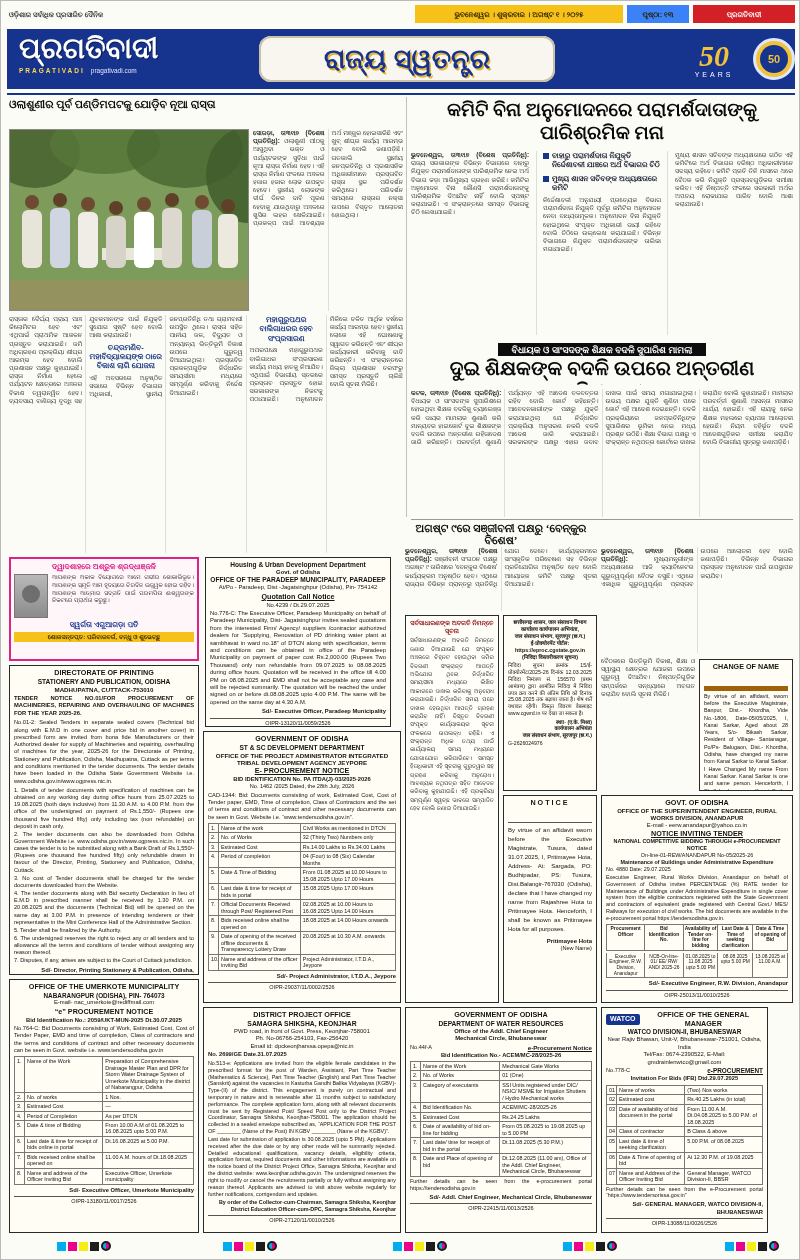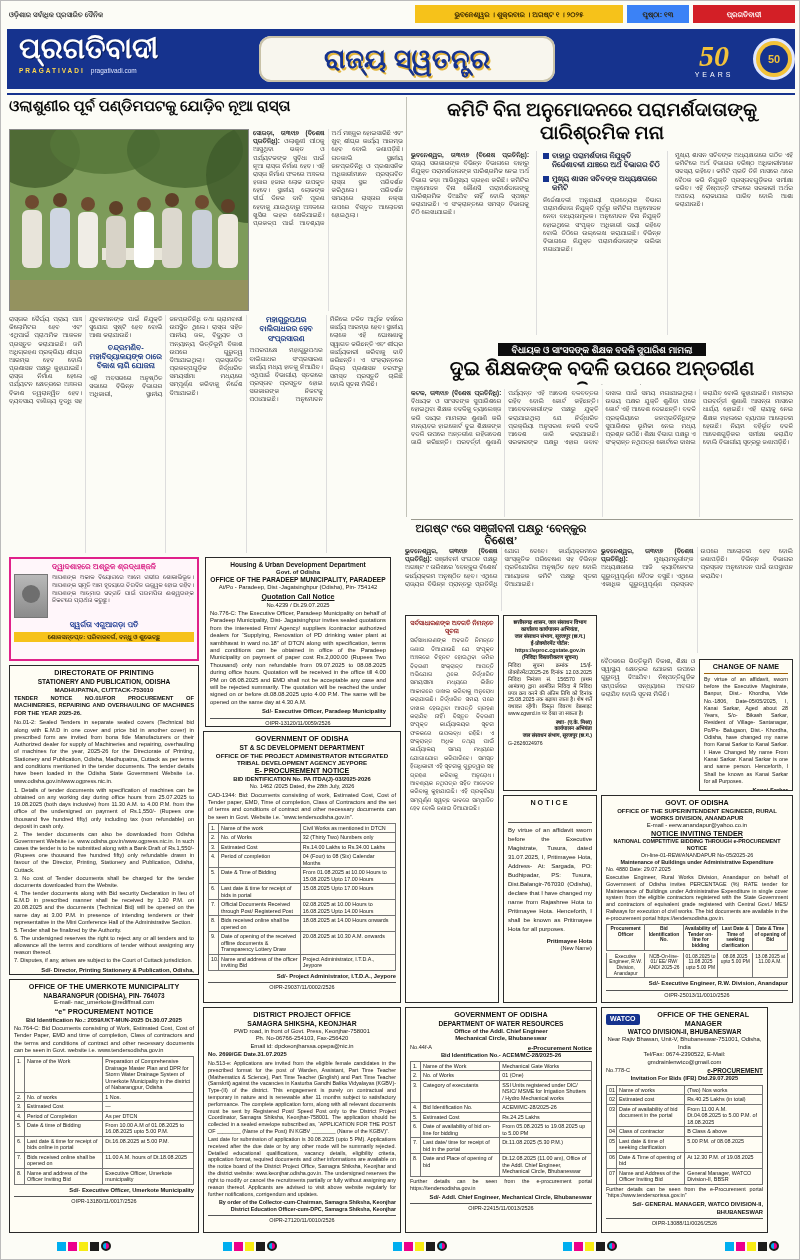--- a/index.html
+++ b/index.html
@@ -71,21 +71,21 @@
     <div class="abs" style="left:672px;top:8px;width:70px;height:44px;display:flex;align-items:center;justify-content:center;flex-direction:column;">
       <span style="font-family:'Liberation Serif','DejaVu Serif',serif;font-style:italic;font-size:30px;font-weight:bold;color:#f2c23a;line-height:1;">50</span>
       <span style="font-size:7px;letter-spacing:3px;color:#fff;">YEARS</span>
     </div>
     <div class="abs" style="left:746px;top:9px;width:42px;height:42px;border-radius:50%;background:#f2c23a;border:3px solid #dfe6ff;display:flex;align-items:center;justify-content:center;">
       <span style="width:28px;height:28px;border-radius:50%;background:#16338e;color:#f2c23a;font-size:11px;font-weight:bold;display:flex;align-items:center;justify-content:center;">50</span>
     </div>
   </div>
   <div class="hrule" style="left:6px;top:92px;width:788px;border-top:2px solid #16338e;"></div>
 
-  <div class="abs headline" style="left:8px;top:97px;width:394px;height:28px;font-size:15px;">ଓଲାଶୁଣୀର ପୂର୍ବ ପଣ୍ଡିମପଟକୁ ଯୋଡ଼ିବ ନୂଆ ରାସ୍ତା</div>
+  <div class="abs headline" style="left:8px;top:97px;width:394px;height:28px;font-size:11px;">ଓଲାଶୁଣୀର ପୂର୍ବ ପଣ୍ଡିମପଟକୁ ଯୋଡ଼ିବ ନୂଆ ରାସ୍ତା</div>
 
   <div class="abs" style="left:8px;top:128px;width:240px;height:182px;border:1px solid #888;">
     <svg viewBox="0 0 240 182" width="240" height="182" preserveAspectRatio="none">
       <rect width="240" height="182" fill="#7d9b5a"></rect>
       <ellipse cx="25" cy="22" rx="45" ry="36" fill="#46622f" opacity="0.85"></ellipse>
       <ellipse cx="95" cy="14" rx="55" ry="30" fill="#557538" opacity="0.85"></ellipse>
       <ellipse cx="175" cy="20" rx="58" ry="38" fill="#4a6a33" opacity="0.85"></ellipse>
       <ellipse cx="238" cy="45" rx="42" ry="48" fill="#3f5c2c" opacity="0.85"></ellipse>
       <rect y="150" width="240" height="32" fill="#9c8f62" opacity="0.75"></rect>
       <rect x="92" y="118" width="62" height="12" fill="#e9e6da"></rect>
@@ -385,21 +385,21 @@
   </div>
 
   <div class="n" style="left:502px;top:794px;width:94px;height:208px;">
     <div class="nt" style="letter-spacing:2px;border-bottom:1px solid #555;padding-bottom:14px;">NOTICE</div>
     <div class="j" style="font-size:6px;margin-top:3px;line-height:1.5;">By virtue of an affidavit sworn before the Executive Magistrate, Tusura, dated 31.07.2025, I, Pritimayee Hota, Address- At: Sargada, PO: Budhipadar, PS: Tusura, Dist.Balangir-767030 (Odisha), declare that I have changed my name from Rajashree Hota to Pritimayee Hota. Henceforth, I shall be known as Pritimayee Hota for all purposes.</div>
     <div class="rt b" style="font-size:6px;margin-top:4px;">Pritimayee Hota</div>
     <div class="rt" style="font-size:5.6px;">(New Name)</div>
   </div>
 
   <div class="n" style="left:698px;top:658px;width:94px;height:132px;">
-    <div class="nt" style="border-bottom:1px solid #a16207;padding-bottom:1px;">CHANGE OF NAME</div>
+    <div class="nt" style="border-bottom:5px solid #a16207;padding-bottom:14px;">CHANGE OF NAME</div>
     <div class="j" style="font-size:5.4px;margin-top:2px;line-height:1.35;">By virtue of an affidavit, sworn before the Executive Magistrate, Banpur, Dist.- Khordha, Vide No.-1806, Date-05/05/2025, I, Kanai Sarkar, Aged about 28 Years, S/o- Bikash Sarkar, Resident of Village- Santanagar, Po/Ps- Balugaon, Dist.- Khordha, Odisha, have changed my name from Kanai Sarkar to Kanal Sarkar. I Have Changed My name From Kanai Sarkar. Kanal Sarkar is one and same person. Henceforth, I Shall be known as Kanai Sarkar for all Purposes.</div>
     <div class="rt b" style="font-size:5.8px;margin-top:2px;">Kanai Sarkar</div>
   </div>
 
   <div class="n" style="left:600px;top:794px;width:192px;height:208px;">
     <div class="nt">GOVT. OF ODISHA</div>
     <div class="nt" style="font-size:6px;">OFFICE OF THE SUPERINTENDENT ENGINEER, RURAL WORKS DIVISION, ANANDAPUR</div>
     <div class="ns">E-mail - eerw.anandapur@yahoo.co.in</div>
     <div class="nt" style="text-decoration:underline;">NOTICE INVITING TENDER</div>
     <div class="ct b" style="font-size:5.4px;">NATIONAL COMPETITIVE BIDDING THROUGH e-PROCUREMENT NOTICE</div>

